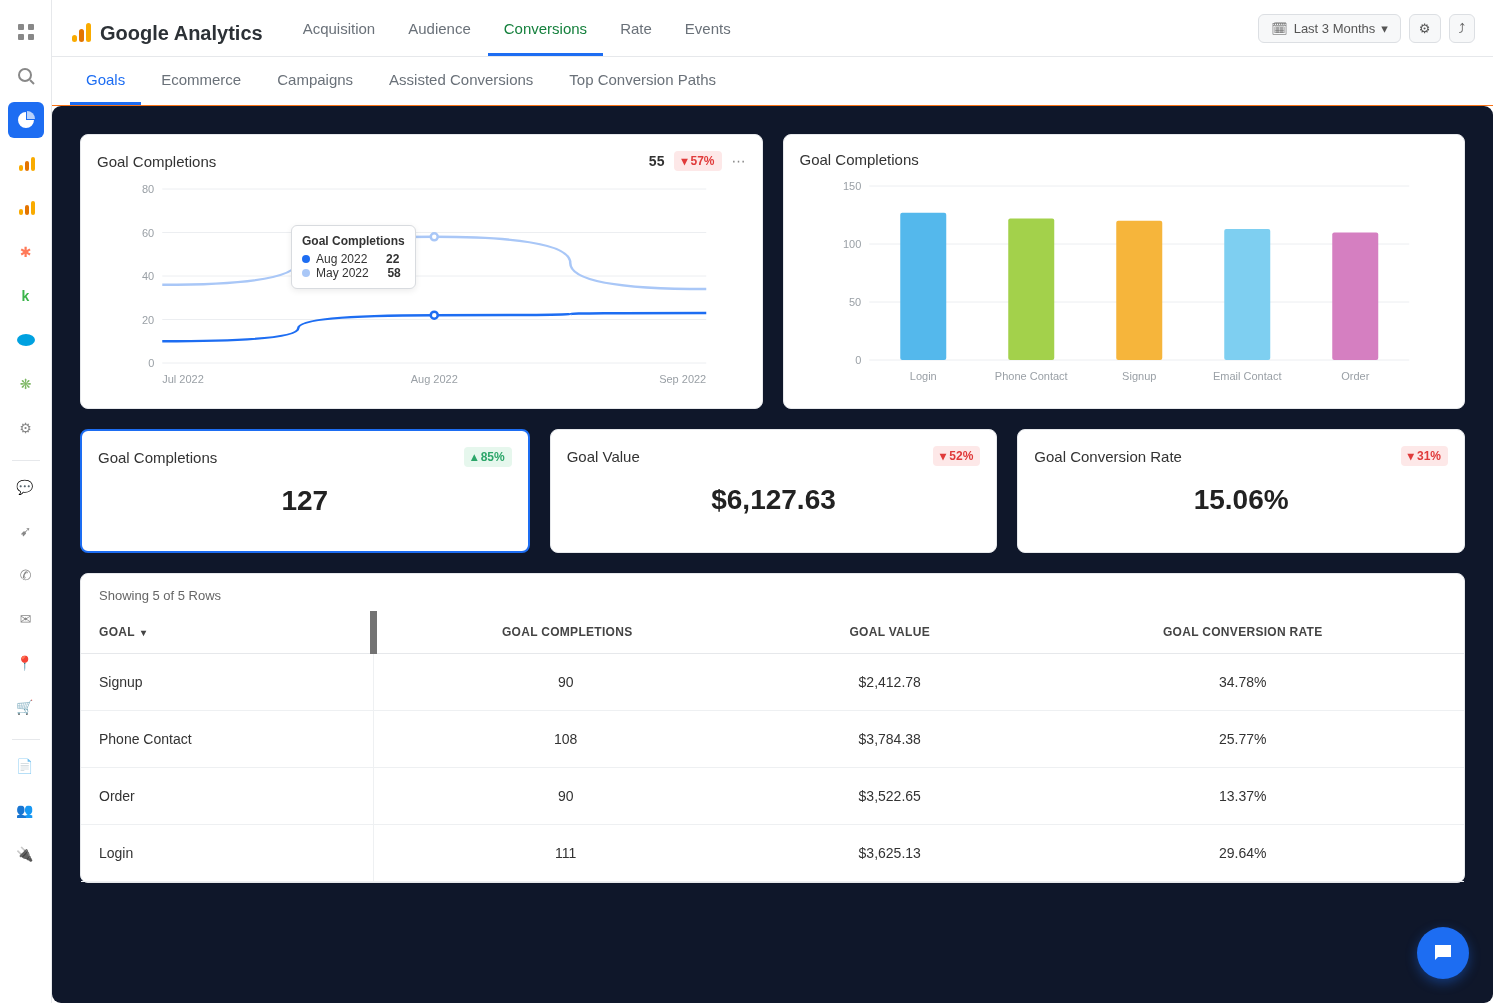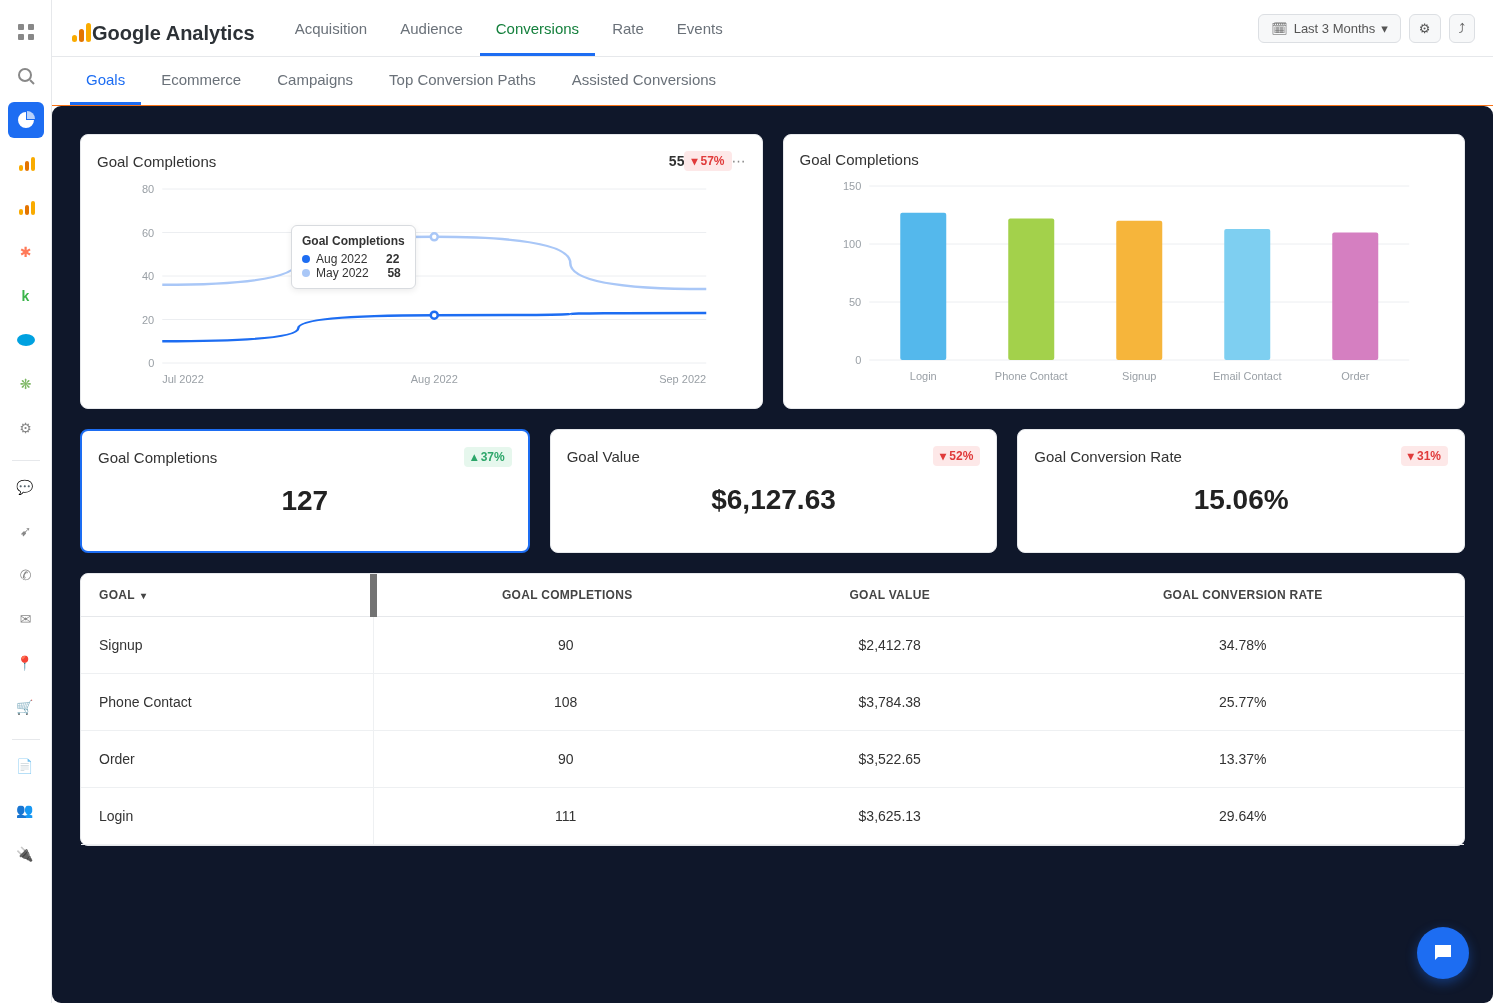--- a/index.html
+++ b/index.html
@@ -4,21 +4,21 @@
 <style>
 * { box-sizing: border-box; margin: 0; padding: 0; }
 body { font-family: -apple-system, BlinkMacSystemFont, "Segoe UI", Helvetica, Arial, sans-serif; background: #f5f6f8; color: #333; font-size: 14px; }
 .app { display: flex; height: 100vh; }
 .sidebar { width: 52px; background: #fff; border-right: 1px solid #e6e8eb; display: flex; flex-direction: column; align-items: center; padding-top: 14px; gap: 2px; }
 .sidebar-item { width: 36px; height: 36px; display: flex; align-items: center; justify-content: center; border-radius: 6px; color: #888; cursor: pointer; margin-bottom: 6px; }
 .sidebar-item.active { background: #1d6df2; color: #fff; }
 .sidebar-divider { width: 28px; height: 1px; background: #e6e8eb; margin: 6px 0; }
 .main { flex: 1; display: flex; flex-direction: column; overflow: auto; background: #fff; }
 .topbar { display: flex; align-items: center; padding: 10px 18px 0 18px; border-bottom: 1px solid #e6e8eb; background: #fff; }
-.brand { display: flex; align-items: center; gap: 0; margin-right: 24px; }
+.brand { display: flex; align-items: center; gap: 8px; margin-right: 24px; }
 .brand-title { font-weight: 700; font-size: 20px; color: #2c3136; }
 .tabs { display: flex; gap: 1px; flex: 1; }
 .tab { padding: 10px 16px 16px 16px; color: #6a7179; cursor: pointer; border-bottom: 3px solid transparent; font-size: 15px; }
 .tab.active { color: #15803d; border-bottom-color: #1d6df2; font-weight: 500; }
 .top-actions { display: flex; gap: 8px; align-items: center; padding-bottom: 10px; }
 .btn { border: 1px solid #dcdfe3; background: #f7f8f9; border-radius: 6px; padding: 6px 12px; display: flex; align-items: center; gap: 6px; color: #555; cursor: pointer; font-size: 13px; }
 .subtabs { display: flex; gap: 4px; padding: 0 18px; background: #fff; border-bottom: 1px solid #f97316; }
 .subtab { padding: 14px 16px; color: #6a7179; cursor: pointer; border-bottom: 3px solid transparent; font-size: 15px; }
 .subtab.active { color: #1d6df2; border-bottom-color: #1d6df2; font-weight: 500; }
 .content { padding: 28px; background: #0f172a; flex: 1; border-radius: 9px; }
@@ -141,31 +141,31 @@
         <div class="btn" style="padding:6px 9px">
             <span>⤴</span>
           </div>
       </div>
     </div>
 
     <div class="subtabs">
       <div class="subtab active">Goals</div>
       <div class="subtab">Ecommerce</div>
       <div class="subtab">Campaigns</div>
+      <div class="subtab">Assisted Conversions</div>
       <div class="subtab">Top Conversion Paths</div>
-      <div class="subtab">Assisted Conversions</div>
     </div>
 
     <div class="content">
       <div class="row">
 
         <div class="card chart-wrap" style="flex:1">
           <div class="card-header">
             <span class="card-title">Goal Completions</span>
-            <div style="display:flex;align-items:center;">
+            <div style="display:flex;align-items:center;gap:10px">
               <span style="font-weight:700">55</span>
               <span class="badge badge-red">▾ <span>57%</span></span>
               <span style="cursor:pointer;color:#888">⋯</span>
             </div>
           </div>
           <svg id="line-chart" width="100%" height="210" viewBox="0 0 590 210">
               <line class="gridline" x1="36" x2="580" y1="184" y2="184"></line>
               <text class="axis-label" x="28" y="188" text-anchor="end">0</text>
               <line class="gridline" x1="36" x2="580" y1="140.5" y2="140.5"></line>
               <text class="axis-label" x="28" y="144.5" text-anchor="end">20</text>
@@ -214,41 +214,42 @@
               <rect x="503" y="56.400000000000006" width="46" height="127.6" fill="#d57fc1" rx="2"></rect>
               <text class="axis-label" x="526" y="204" text-anchor="middle">Order</text>
             </svg>
         </div>
       </div>
 
       <div class="row" id="kpi-row">
           <div class="card kpi-card selected">
             <div class="kpi-header">
               <span class="card-title">Goal Completions</span>
-              <span class="badge badge-green">▴ 37%</span>
+              <span class="badge badge-green">▴ 85%</span>
             </div>
             <div class="kpi-value">127</div>
           </div>
           <div class="card kpi-card">
             <div class="kpi-header">
               <span class="card-title">Goal Value</span>
               <span class="badge badge-red">▾ 52%</span>
             </div>
             <div class="kpi-value">$6,127.63</div>
           </div>
           <div class="card kpi-card">
             <div class="kpi-header">
               <span class="card-title">Goal Conversion Rate</span>
               <span class="badge badge-red">▾ 31%</span>
             </div>
             <div class="kpi-value">15.06%</div>
           </div>
         </div>
 
       <div class="card table-card">
+        <div class="table-info">Showing 5 of 5 Rows</div>
         <table>
           <thead>
               <tr id="thead-row">
                 <th class="sort-caret">GOAL</th>
                 <th>GOAL COMPLETIONS</th>
                 <th>GOAL VALUE</th>
                 <th>GOAL CONVERSION RATE</th>
               </tr>
             </thead>
           <tbody id="tbody">

